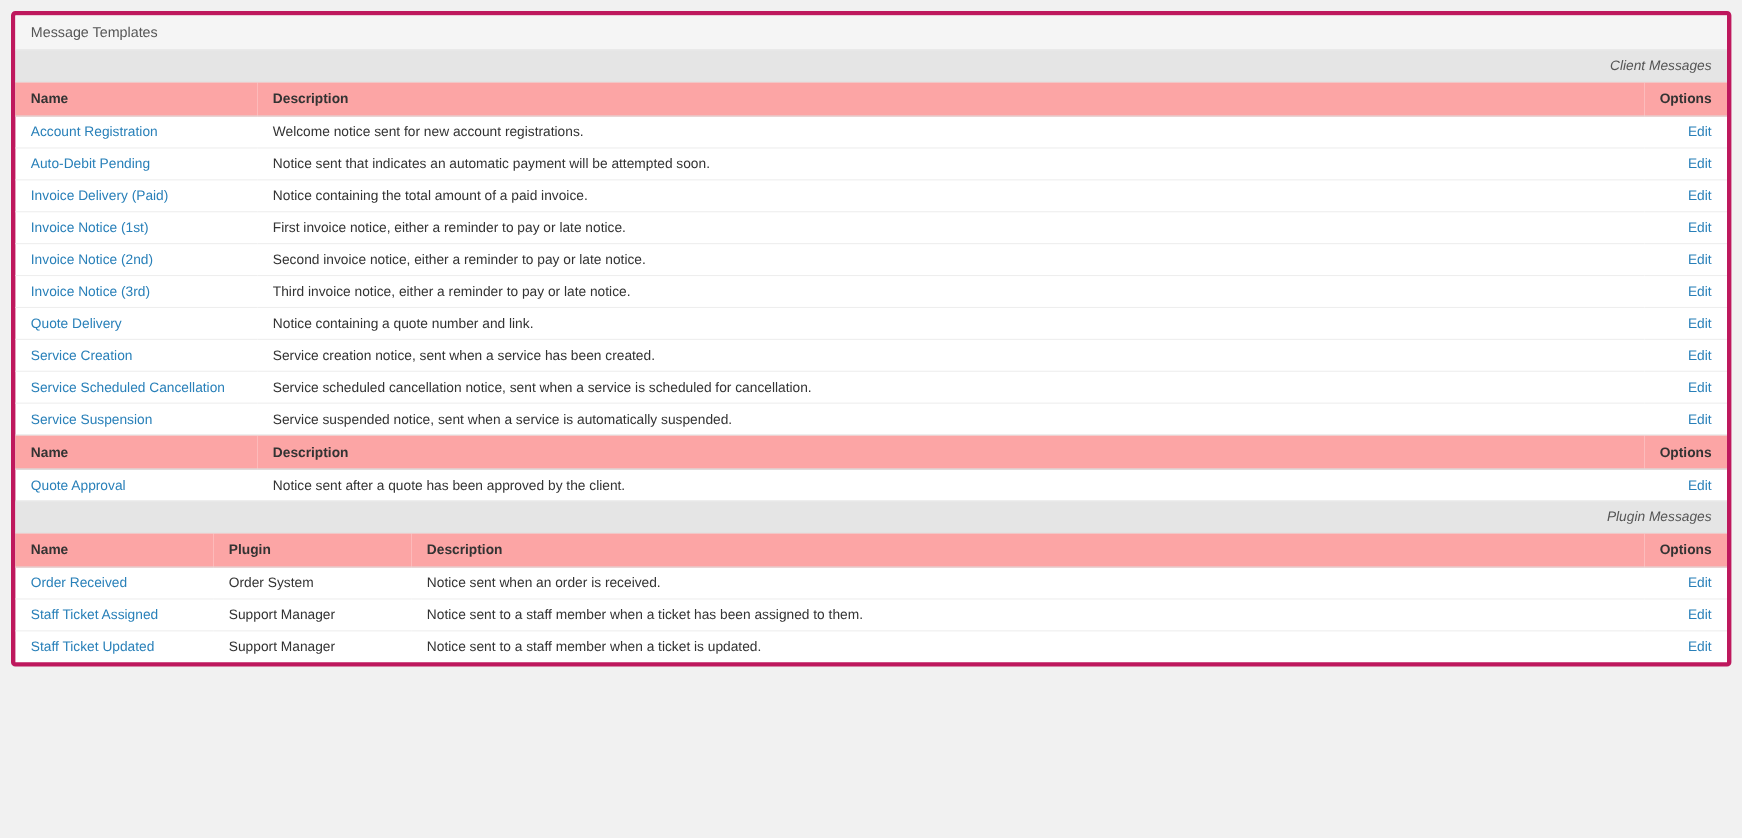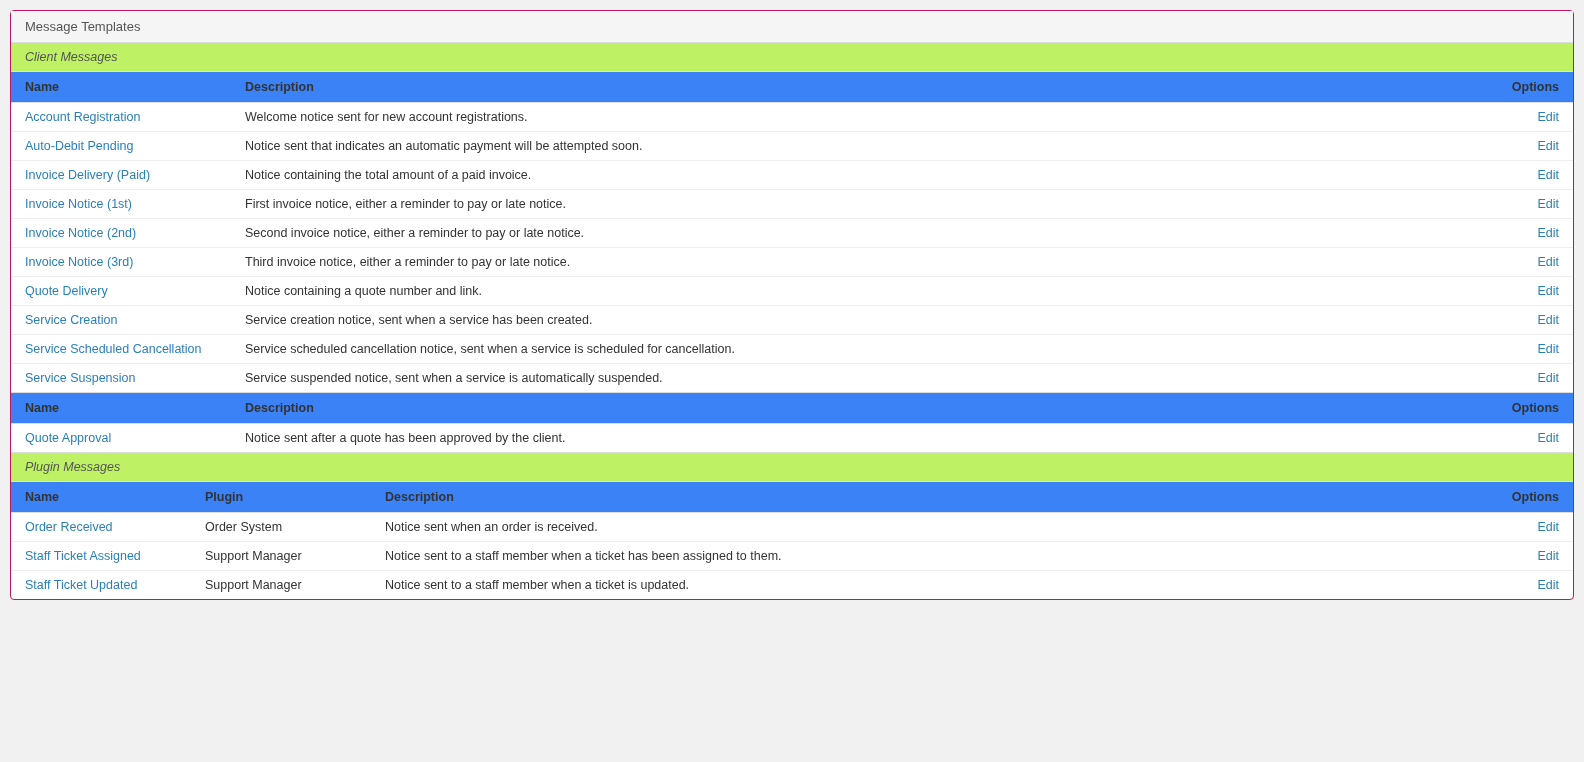--- a/index.html
+++ b/index.html
@@ -7,46 +7,47 @@
       font-family: Arial, sans-serif;
       font-size: 13px;
       background: #f1f1f1;
       color: #333;
     }
     .page-wrapper {
       padding: 10px;
     }
     .panel {
       background: #fff;
-      border: 1px solid #be185d;
+      border: 4px solid #be185d;
       border-radius: 4px;
       margin-bottom: 0;
     }
     .panel-header {
       background: #f5f5f5;
       border-bottom: 1px solid #ddd;
       padding: 8px 14px;
       font-size: 13px;
       font-weight: normal;
       color: #555;
     }
     .section-header {
-      background: #bef264;
+      background: #e5e5e5;
       border-bottom: 1px solid #e0e0e0;
       padding: 7px 14px;
       font-size: 12.5px;
       color: #555;
       font-style: italic;
+      text-align: right;
     }
     table {
       width: 100%;
       border-collapse: collapse;
     }
     thead tr th {
-      background: #3b82f6;
+      background: #fca5a5;
       border-bottom: 1px solid #ddd;
       border-top: none;
       padding: 8px 14px;
       text-align: left;
       font-size: 12.5px;
       font-weight: bold;
       color: #333;
     }
     tbody tr td {
       padding: 7px 14px;

